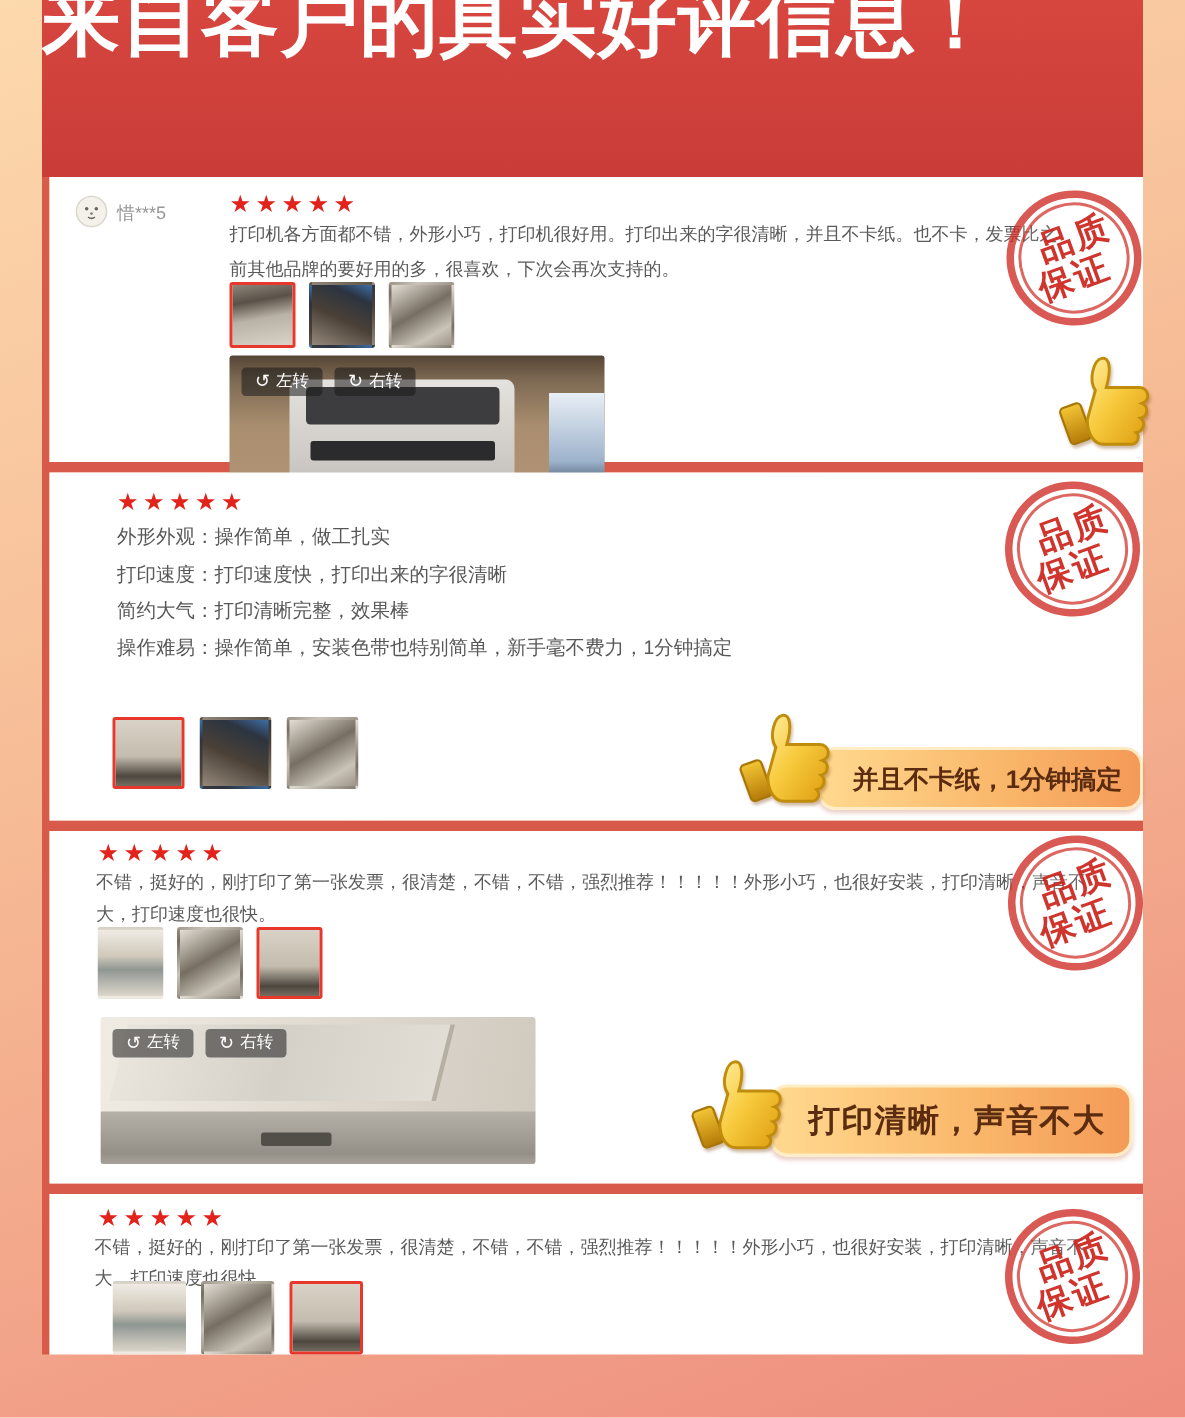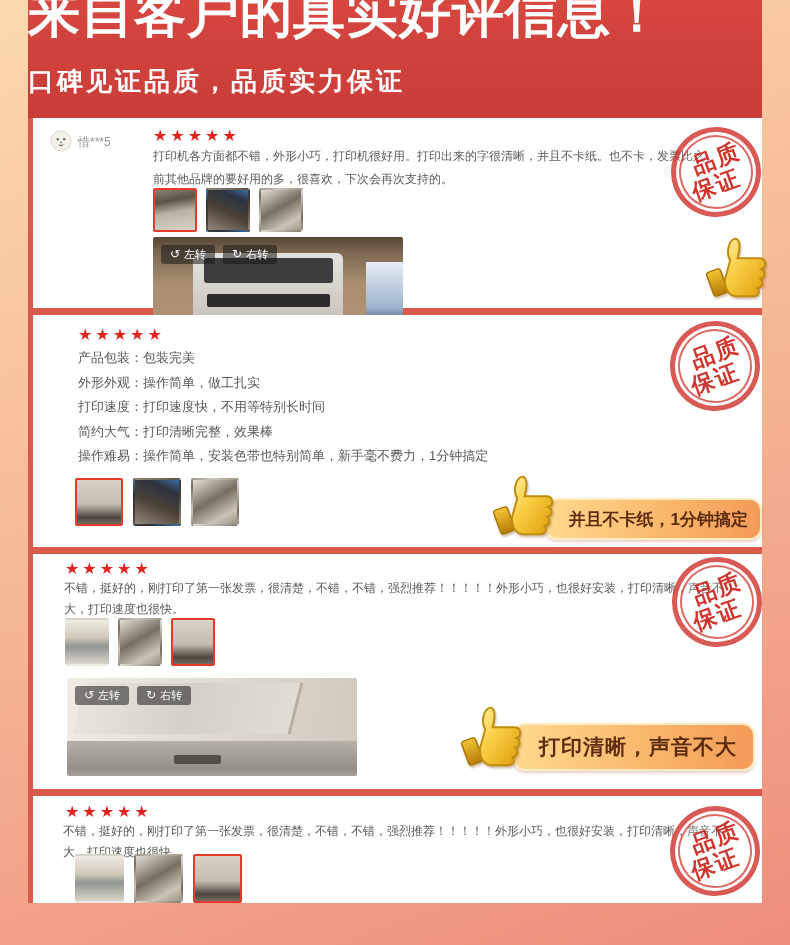--- a/index.html
+++ b/index.html
@@ -112,21 +112,20 @@
       <stop offset="0" stop-color="#f3c534"></stop>
       <stop offset="1" stop-color="#b57b08"></stop>
     </linearGradient>
   </defs>
 </svg>
 
 <div class="container">
 
   <div class="banner">
     <div class="banner-title">来自客户的真实好评信息！</div>
-    <div class="banner-sub">口碑见证品质，品质实力保证</div>
   </div>
 
   <div class="cards">
 
     <div class="section s1">
       <div class="avatar">
         <svg viewBox="0 0 24 24" width="22" height="22">
           <circle cx="12" cy="12" r="11" fill="#f4f1ea" stroke="#d9d5cc"></circle>
           <circle cx="8.5" cy="10" r="1.3" fill="#6b6257"></circle>
           <circle cx="15.5" cy="10" r="1.3" fill="#6b6257"></circle>
@@ -169,23 +168,22 @@
         <div class="stamp-line">品质</div>
         <div class="stamp-line">保证</div>
       </div>
     </div>
 
     <div class="sep"></div>
 
     <div class="section s2">
       <div class="stars">★★★★★</div>
       <div class="attr-lines">
-        <div class="attr-line">产品包装：包装完美</div>
         <div class="attr-line">外形外观：操作简单，做工扎实</div>
-        <div class="attr-line">打印速度：打印速度快，不用等特别长时间</div>
+        <div class="attr-line">打印速度：打印速度快，打印出来的字很清晰</div>
         <div class="attr-line">简约大气：打印清晰完整，效果棒</div>
         <div class="attr-line">操作难易：操作简单，安装色带也特别简单，新手毫不费力，1分钟搞定</div>
       </div>
       <div class="thumbs">
         <div class="thumb tv4 sel"></div>
         <div class="thumb tv2"></div>
         <div class="thumb tv3"></div>
       </div>
       <div class="badge">
         <svg class="thumbup" viewBox="0 0 70 74">

